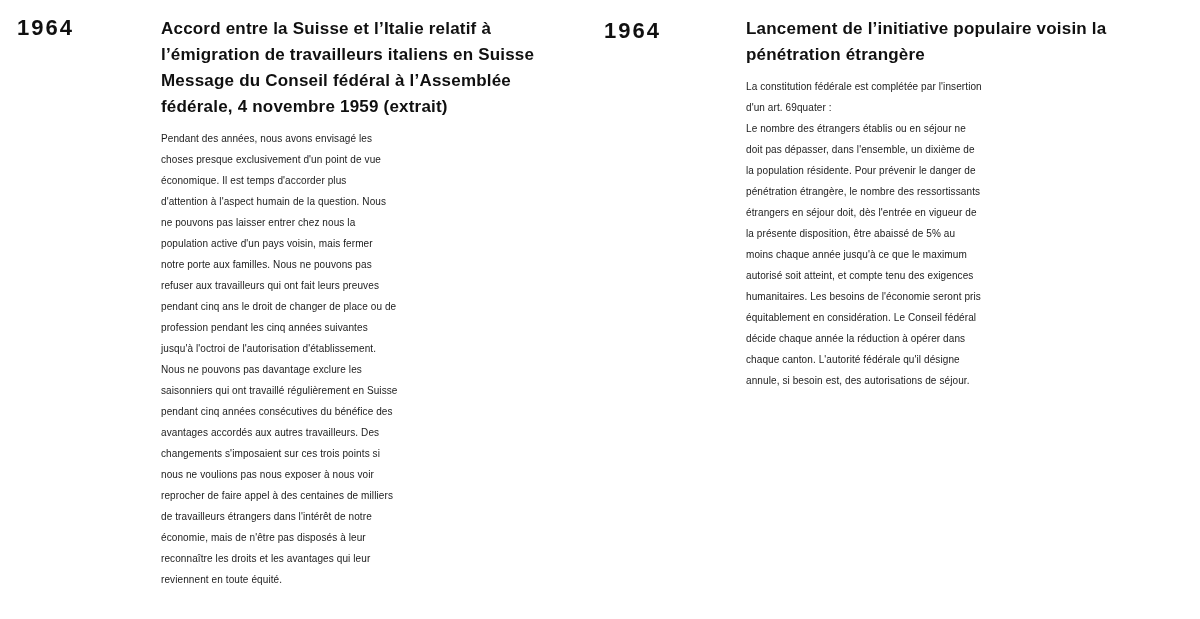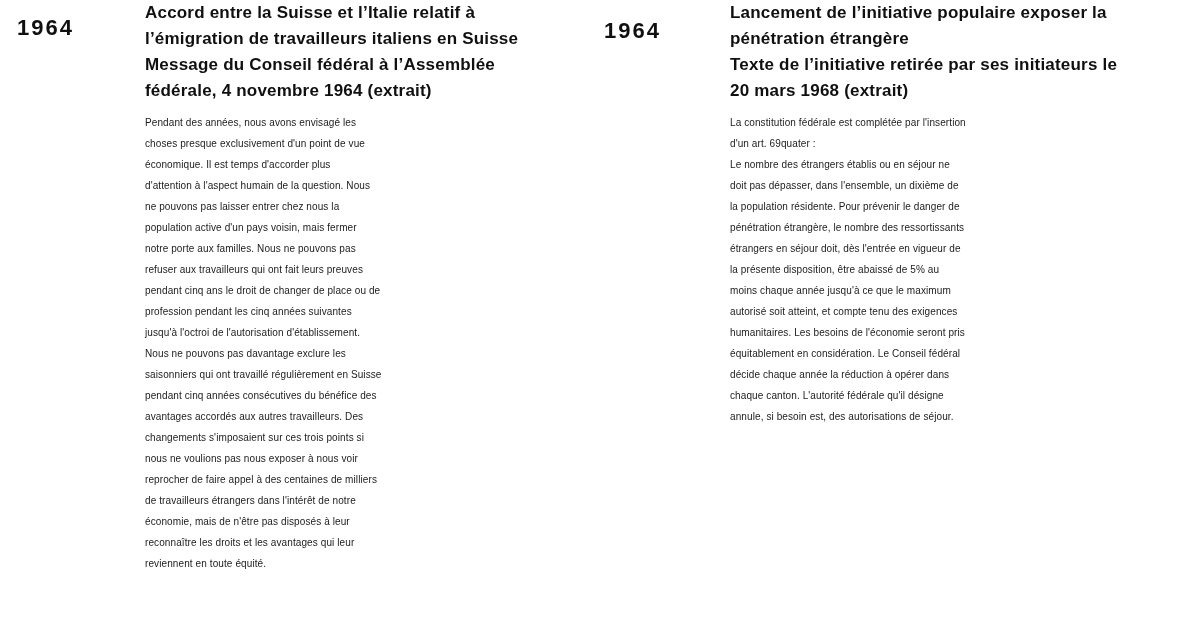--- a/index.html
+++ b/index.html
@@ -21,21 +21,22 @@
     font-weight: 700;
     letter-spacing: 2px;
     color: var(--heading-color, #101010);
     white-space: nowrap;
     text-align: right;
   }
   .entry-left .year { left: 17px; top: 15px; }
   .entry-right .year { left: 604px; top: 18px; }
   .content {
     position: absolute;
-    top: 0;
+    top: 16px;
+    margin-left: 16px;
   }
   .entry-left .content { left: 145px; width: 450px; }
   .entry-right .content { left: 730px; width: 445px; }
   .title, .subtitle {
     margin: 0;
     font-size: 17px;
     font-weight: 700;
     line-height: 26px;
     letter-spacing: 0.2px;
     color: var(--heading-color, #101010);
@@ -55,21 +56,21 @@
 <body>
 
 <div class="page">
 
   <section class="entry entry-left">
     <div class="year">1964</div>
     <div class="content">
       <h2 class="title">Accord entre la Suisse et l’Italie relatif à
 l’émigration de travailleurs italiens en Suisse</h2>
       <h3 class="subtitle">Message du Conseil fédéral à l’Assemblée
-fédérale, 4 novembre 1964 (extrait)</h3>
+fédérale, 4 novembre 1959 (extrait)</h3>
       <p class="body">Pendant des années, nous avons envisagé les
 choses presque exclusivement d'un point de vue
 économique. Il est temps d'accorder plus
 d'attention à l'aspect humain de la question. Nous
 ne pouvons pas laisser entrer chez nous la
 population active d'un pays voisin, mais fermer
 notre porte aux familles. Nous ne pouvons pas
 refuser aux travailleurs qui ont fait leurs preuves
 pendant cinq ans le droit de changer de place ou de
 profession pendant les cinq années suivantes
@@ -84,24 +85,22 @@
 de travailleurs étrangers dans l'intérêt de notre
 économie, mais de n'être pas disposés à leur
 reconnaître les droits et les avantages qui leur
 reviennent en toute équité.</p>
     </div>
   </section>
 
   <section class="entry entry-right">
     <div class="year">1964</div>
     <div class="content">
-      <h2 class="title">Lancement de l’initiative populaire exposer la
+      <h2 class="title">Lancement de l’initiative populaire voisin la
 pénétration étrangère</h2>
-      <h3 class="subtitle">Texte de l’initiative retirée par ses initiateurs le
-20 mars 1968 (extrait)</h3>
       <p class="body">La constitution fédérale est complétée par l'insertion
 d'un art. 69quater :
 Le nombre des étrangers établis ou en séjour ne
 doit pas dépasser, dans l'ensemble, un dixième de
 la population résidente. Pour prévenir le danger de
 pénétration étrangère, le nombre des ressortissants
 étrangers en séjour doit, dès l'entrée en vigueur de
 la présente disposition, être abaissé de 5% au
 moins chaque année jusqu'à ce que le maximum
 autorisé soit atteint, et compte tenu des exigences

